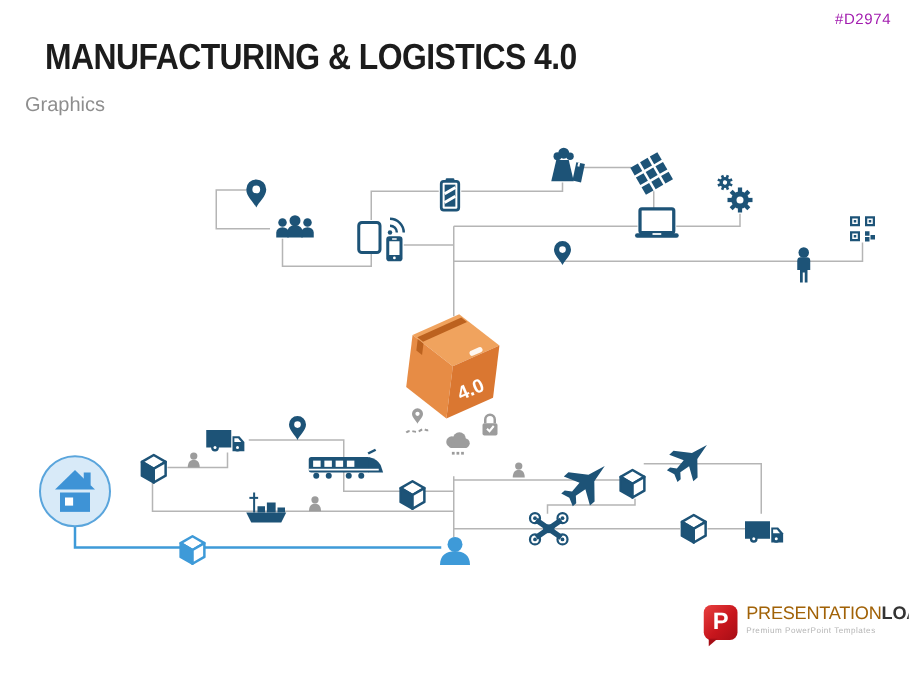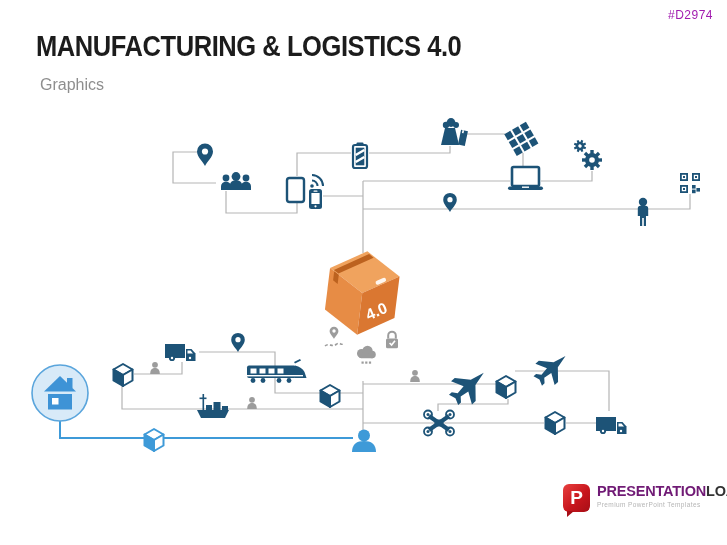--- a/index.html
+++ b/index.html
@@ -1,41 +1,41 @@
 <!DOCTYPE html>
 <html><head>
 <meta charset="utf-8">
 <style>
   html,body{margin:0;padding:0;}
   body{width:727px;height:545px;position:relative;background:#ffffff;overflow:hidden;
        font-family:"Liberation Sans",sans-serif;}
   .code{position:absolute;top:8px;right:14px;font-size:12px;color:#a21caf;letter-spacing:.5px;}
   .title{position:absolute;left:36px;top:30px;font-size:29px;font-weight:bold;color:#1c1c1c;
          letter-spacing:-.5px;white-space:nowrap;transform:scaleX(.88);transform-origin:left center;}
-  .subtitle{position:absolute;left:40px;top:76px;font-size:16px;color:#8e8e8e;text-align:center;}
+  .subtitle{position:absolute;left:20px;top:76px;font-size:16px;color:#8e8e8e;text-align:center;}
   svg.diagram{position:absolute;left:0;top:0;}
   
   .d{fill:#1D5377}.g{fill:#9C9C9C}.a{fill:#3E9AD8}.w{fill:#fff}
   .ln{stroke:#B5B5B5;stroke-width:1.2;fill:none}
   .lnb{stroke:#3E9AD8;stroke-width:2;fill:none}
   .face-top{fill:#fff;stroke:var(--cube-c,#1D5377);stroke-width:2;stroke-linejoin:round}
   .face-dark{fill:var(--cube-c,#1D5377);stroke:var(--cube-c,#1D5377);stroke-width:2;stroke-linejoin:round}
   .pinbody{fill:var(--pin,#1D5377)}
   .gperson{fill:var(--p,#9C9C9C)}
   .boxlabel{font-family:"Liberation Sans",sans-serif;font-weight:bold;font-size:15.5px;fill:#fff}
   
   .brand{position:absolute;left:563px;top:484px;display:flex;gap:7px;align-items:flex-start;}
   .brand-icon{width:27px;height:28px;background:linear-gradient(135deg,#E8403F 0%,#C8161D 55%,#A60E16 100%);
       border-radius:6px;color:#fff;font-weight:bold;font-size:19px;display:flex;align-items:center;
       justify-content:center;position:relative;}
   .brand-icon::after{content:"";position:absolute;left:4px;bottom:-5px;width:0;height:0;
       border-top:6px solid #A60E16;border-right:7px solid transparent;}
   .brand-text{display:flex;flex-direction:column;line-height:1;}
   .brand-line1{font-size:14.5px;letter-spacing:-.2px;white-space:nowrap;}
-  .brand-light{color:#701a75;font-weight:bold;}
+  .brand-light{color:#a16207;font-weight:normal;}
   .brand-bold{color:#333;font-weight:bold;}
   .brand-tagline{font-size:6.5px;color:#b5b5b5;margin-top:3px;letter-spacing:.4px;}
 </style>
 </head>
 <body>
 
 <div class="code">#D2974</div>
 <div class="title">MANUFACTURING &amp; LOGISTICS 4.0</div>
 <div class="subtitle">Graphics</div>
 

